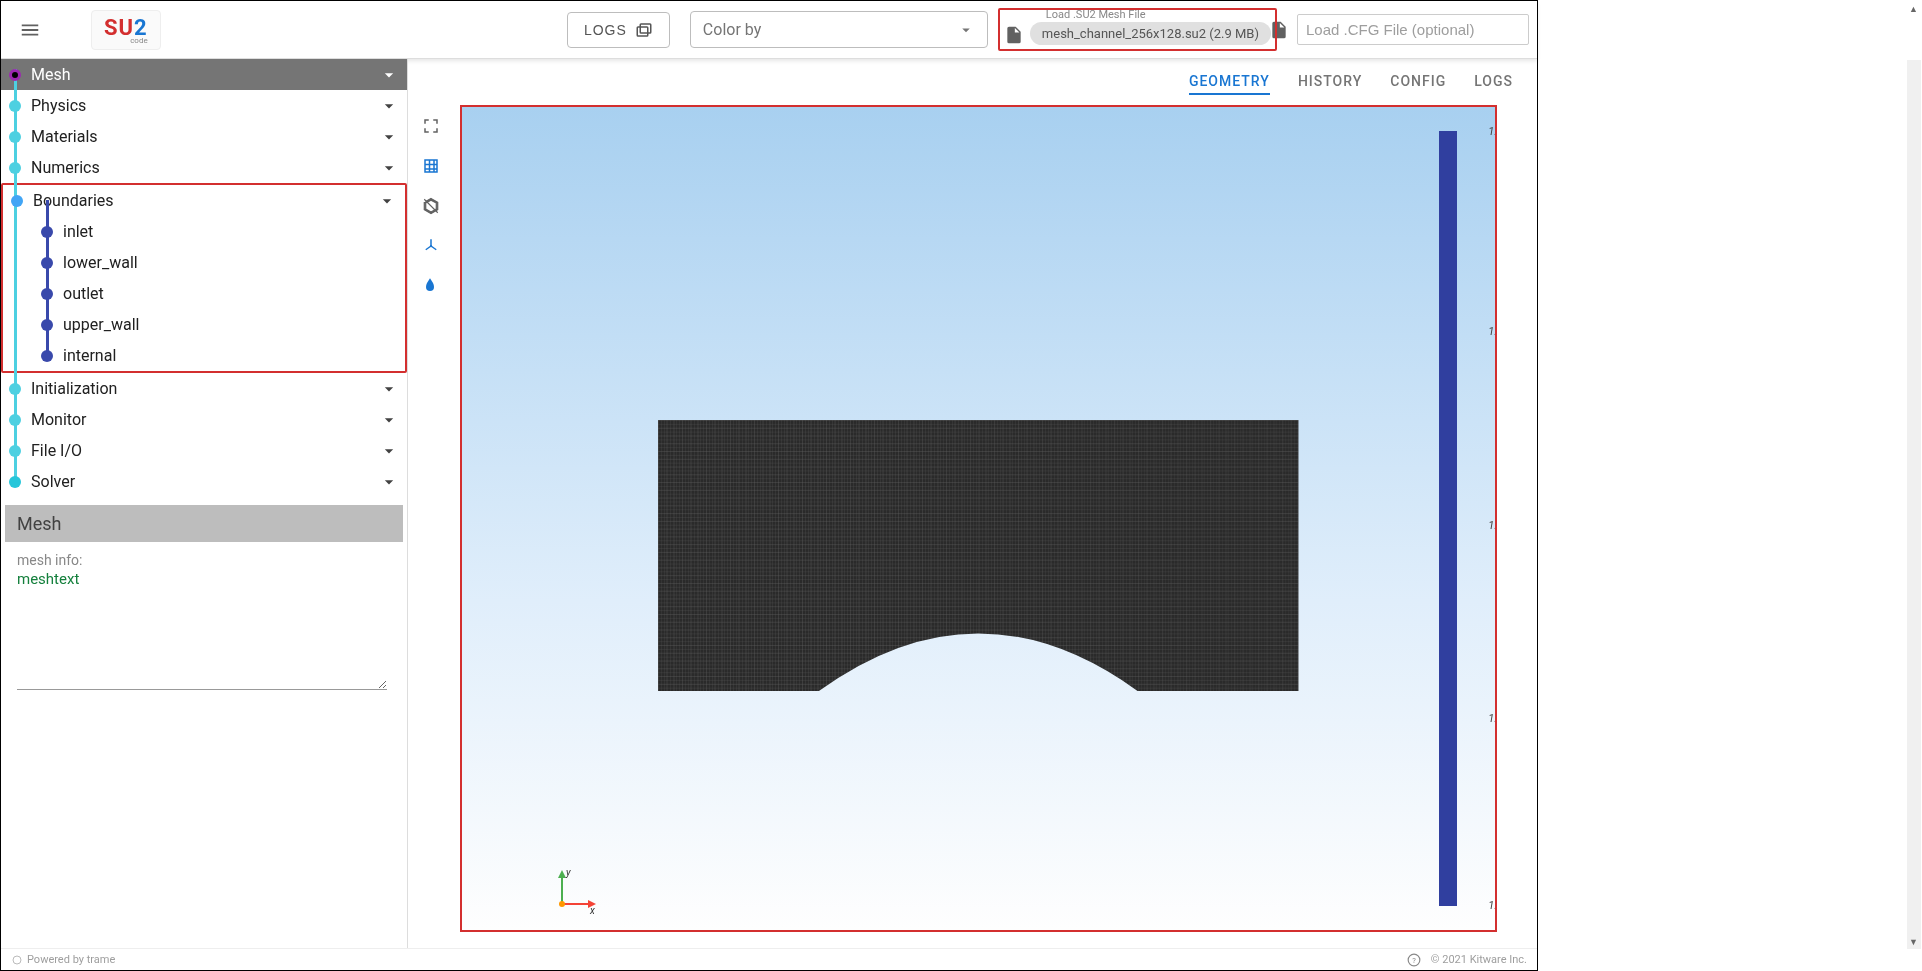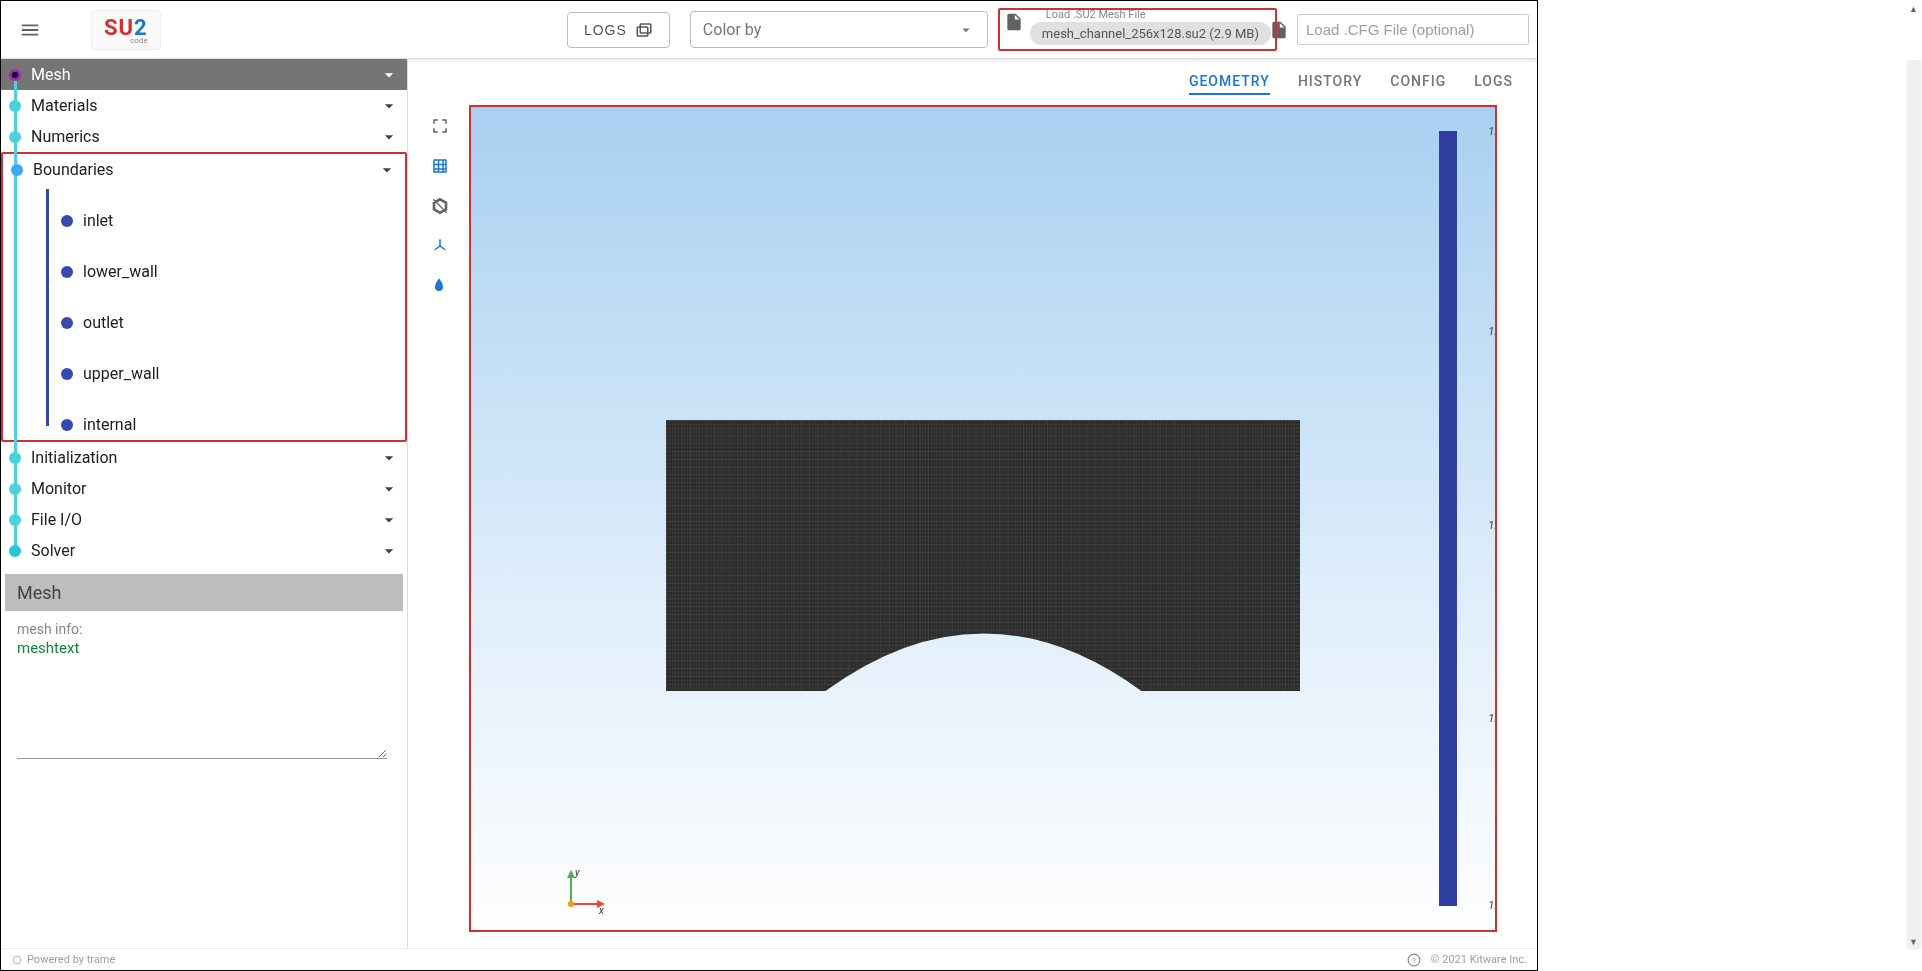--- a/index.html
+++ b/index.html
@@ -10,44 +10,44 @@
     .menu-btn { padding: 10px; cursor: pointer; color: #616161; }
     .logo { margin-left: 40px; padding: 4px 12px; border: 1px solid #eee; border-radius: 4px; background: #fafafa; }
     .logo-text { font-size: 22px; font-weight: bold; letter-spacing: 1px; }
     .logo-s1 { color: #d32f2f; }
     .logo-u { color: #d32f2f; }
     .logo-2 { color: #1976d2; }
     .logo-sub { font-size: 8px; color: #888; text-align: right; margin-top: -4px; }
     .header-spacer { flex: 1; }
     .cases-btn { display: flex; align-items: center; gap: 8px; padding: 8px 16px; border: 1px solid #bdbdbd; border-radius: 4px; background: #fff; font-size: 14px; font-weight: 500; letter-spacing: 1px; color: #555; cursor: pointer; margin-right: 20px; }
     .colorby { display: flex; align-items: center; justify-content: space-between; width: 298px; padding: 8px 12px; border: 1px solid #bdbdbd; border-radius: 4px; background: #fff; color: #757575; font-size: 16px; cursor: pointer; margin-right: 10px; }
-    .file-chip-area { position: relative; display: flex; align-items: flex-start; gap: 6px; border: 2px solid #d32f2f; padding: 2px 4px 4px 4px; border-radius: 2px; margin-right: 6px; }
+    .file-chip-area { position: relative; display: flex; align-items: flex-end; gap: 6px; border: 2px solid #d32f2f; padding: 2px 4px 4px 4px; border-radius: 2px; margin-right: 6px; }
     .file-icon { color: #616161; }
     .file-label { position: absolute; top: -2px; left: 42px; font-size: 11px; color: #888; background: transparent; padding: 0 4px; }
     .file-chip { background: #e0e0e0; border-radius: 14px; padding: 4px 12px; font-size: 13px; color: #555; margin-top: 10px; }
     .cfg-input { width: 232px; padding: 6px 8px; border: 1px solid #ccc; border-radius: 2px; font-size: 15px; color: #888; margin-left: 8px;}
     .cfg-input::placeholder { color: #9e9e9e; }
     .cfg-file-icon { color: #616161; margin-left: -14px; }
 
-    .body { display: flex; flex: 1; min-height: 0; gap: 9px; }
+    .body { display: flex; flex: 1; min-height: 0; }
     
     .sidebar { width: 407px; border-right: 1px solid #ddd; display: flex; flex-direction: column; background: #fff; }
     .tree { padding: 0; }
     .tree-item { display: flex; align-items: center; padding: 4px 8px 4px 8px; font-size: 16px; color: #212121; cursor: pointer; position: relative; height: 31px; }
     .tree-item.active { background: #757575; color: #fff; }
     .tree-item .dot { width: 12px; height: 12px; border-radius: 50%; margin-right: 10px; flex-shrink: 0; position: relative; z-index: 2; }
     .tree-item .dot.ring { background: #fff; border: 3px solid #9c27b0; width: 12px; height: 12px; }
     .tree-item.active .dot.ring { background: #000; border: 3px solid #9c27b0; }
     .dot.cyan { background: #4dd0e1; }
     .dot.teal { background: #26c6da; }
     .dot.blue { background: #3949ab; }
     .dot.lightblue { background: #42a5f5; }
     .tree-item .chev { margin-left: auto; color: #424242; }
     .tree-item.active .chev { color: #fff; }
-    .tree-child { padding-left: 58px; margin-top: 20px; }
+    .tree-child { padding-left: 38px; }
     .tree-line { position: absolute; left: 13px; top: 0; bottom: 0; width: 3px; background: #4dd0e1; z-index: 1; }
     .tree-line.child { left: 43px; background: #3949ab; }
     .tree-container { position: relative; }
     .highlight-box { border: 2px solid #d32f2f; border-radius: 2px; }
     
     .panel { margin: 8px 4px; }
     .panel-header { background: #bdbdbd; color: #424242; padding: 8px 12px; font-size: 18px; font-weight: 400; }
     .panel-body { padding: 10px 12px; }
     .panel-label { font-size: 14px; color: #888; margin-bottom: 2px; }
     .panel-text { font-size: 15px; color: #15803d; border-bottom: 1px solid #999; min-height: 120px; width: 370px; resize: both; overflow: auto; padding-bottom: 90px; }
@@ -124,20 +124,29 @@
   </div>
 
   <div class="body">
     <div class="sidebar">
       <div class="tree tree-container">
         <div class="tree-line" style="top:10px; bottom:12px;"></div>
 
         <div class="tree-item active">
           <span class="dot ring"></span>
             <span>Mesh</span>
+          <span class="chev">
+              <svg width="20" height="20" viewBox="0 0 24 24">
+                <path fill="currentColor" d="M7 10l5 5 5-5z"></path>
+              </svg>
+            </span>
+        </div>
+        <div class="tree-item">
+          <span class="dot cyan"></span>
+            <span>Physics</span>
           <span class="chev">
               <svg width="20" height="20" viewBox="0 0 24 24">
                 <path fill="currentColor" d="M7 10l5 5 5-5z"></path>
               </svg>
             </span>
         </div>
         <div class="tree-item">
           <span class="dot cyan"></span>
             <span>Materials</span>
           <span class="chev">

